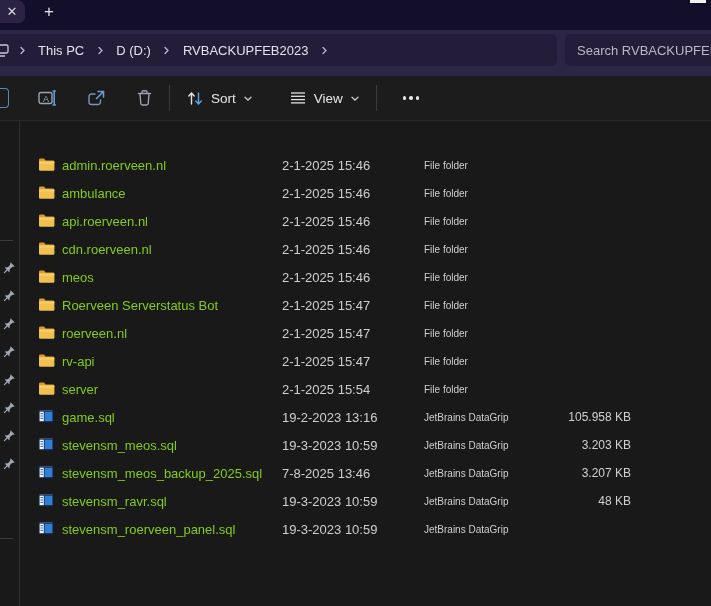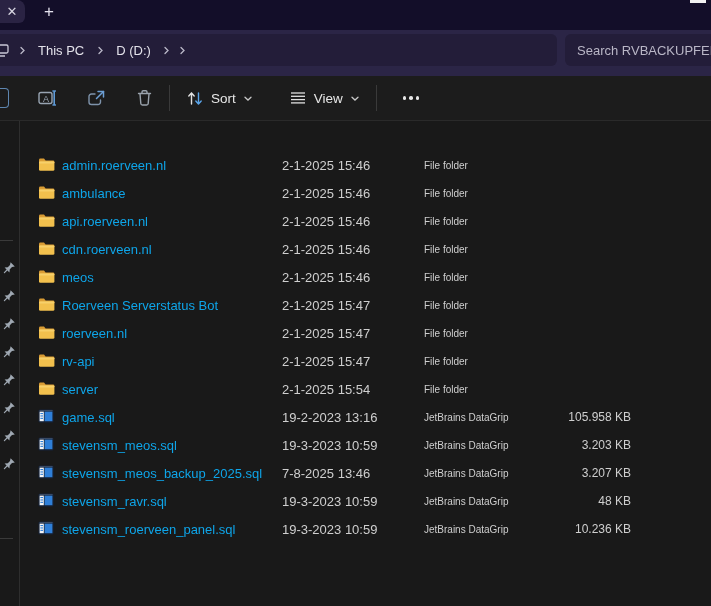--- a/index.html
+++ b/index.html
@@ -80,21 +80,21 @@
   .hdr-caret { position:absolute; left:142px; top:-2px; }
   .hdr-date { left:261px; }
   .hdr-type { left:403px; }
   .hdr-size { left:522px; }
   .hdr-sep { position:absolute; top:2px; width:1px; height:23px; background:#3f3f3f; }
 
   .file-list { position:absolute; left:0; top:30px; width:690px; }
   .file-row { position:relative; height:28px; display:flex; align-items:center; font-size:13px; }
   .file-icon { position:absolute; left:17px; top:6px; width:17px; height:16px; }
   .file-icon svg { display:block; }
-  .cell-name { position:absolute; left:41px; color:#0ea5e9; white-space:nowrap; }
+  .cell-name { position:absolute; left:41px; color:#84cc16; white-space:nowrap; }
   .cell-date { position:absolute; left:261px; color:#cfcfcf; font-size:13px; white-space:nowrap; }
   .cell-type { position:absolute; left:403px; color:#cfcfcf; font-size:10px; white-space:nowrap; }
   .cell-size { position:absolute; left:470px; width:140px; text-align:right; color:#cfcfcf; font-size:12px; white-space:nowrap; }
 </style>
 </head>
 <body>
 
 <div class="window">
 
   <div class="titlebar">
@@ -123,20 +123,21 @@
         <svg width="9" height="9" viewBox="0 0 9 9">
             <path d="M3 1.5 L6 4.5 L3 7.5" fill="none" stroke="#bab8c8" stroke-width="1.3" stroke-linecap="round"></path>
           </svg>
       </span>
       <span class="crumb">D (D:)</span>
       <span class="crumb-chevron">
         <svg width="9" height="9" viewBox="0 0 9 9">
             <path d="M3 1.5 L6 4.5 L3 7.5" fill="none" stroke="#bab8c8" stroke-width="1.3" stroke-linecap="round"></path>
           </svg>
       </span>
+      <span class="crumb">RVBACKUPFEB2023</span>
       <span class="crumb-chevron">
         <svg width="9" height="9" viewBox="0 0 9 9">
             <path d="M3 1.5 L6 4.5 L3 7.5" fill="none" stroke="#bab8c8" stroke-width="1.3" stroke-linecap="round"></path>
           </svg>
       </span>
     </div>
     <div class="search-pill">
       <span>Search RVBACKUPFEB2023</span>
     </div>
   </div>
@@ -482,18 +483,17 @@
   <rect x="2.4" y="4" width="2.6" height="1.1" fill="#2f7fd8"></rect>
   <rect x="2.4" y="6.4" width="2.6" height="1.1" fill="#2f7fd8"></rect>
   <rect x="2.4" y="8.8" width="2.6" height="1.1" fill="#2f7fd8"></rect>
   <rect x="6.6" y="2.6" width="7.8" height="9.6" fill="#2f7fd8"></rect>
   <rect x="1.6" y="1" width="13" height="1.1" fill="#3a4a63"></rect>
 </svg>
             </span>
     <span class="cell-name">stevensm_roerveen_panel.sql</span>
     <span class="cell-date">19-3-2023 10:59</span>
     <span class="cell-type">JetBrains DataGrip</span>
-    <span class="cell-size">10.236 KB</span>
   </div>
 </div>
     </div>
   </div>
 </div>
 
 </body></html>

